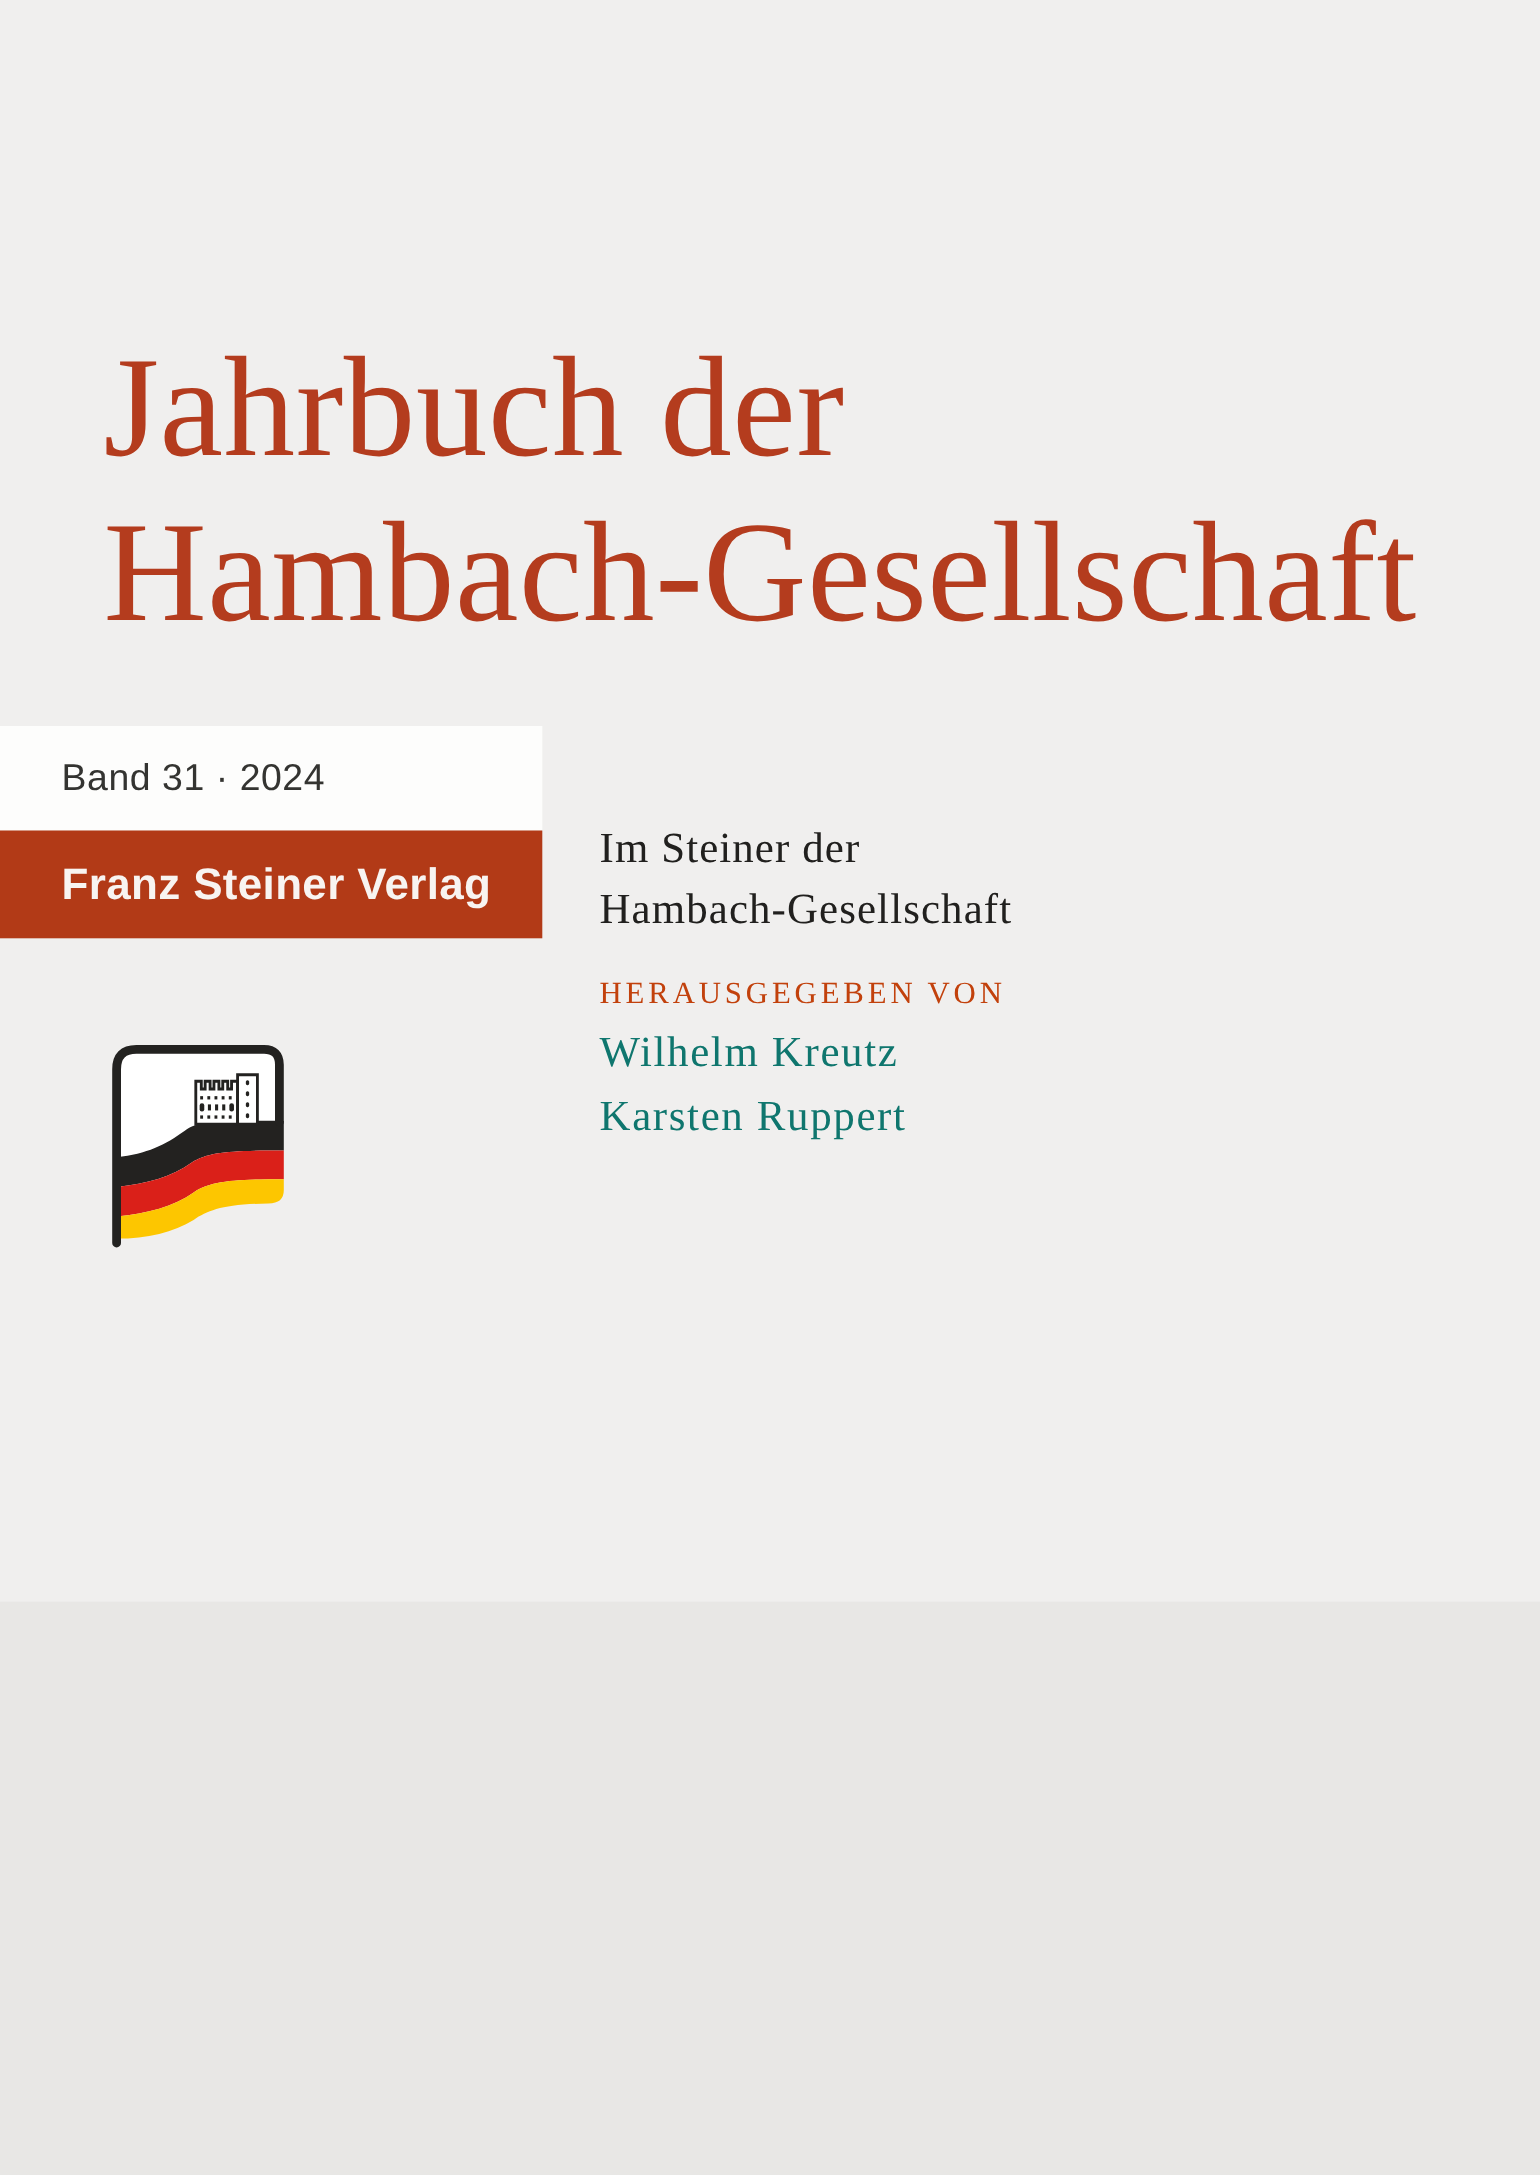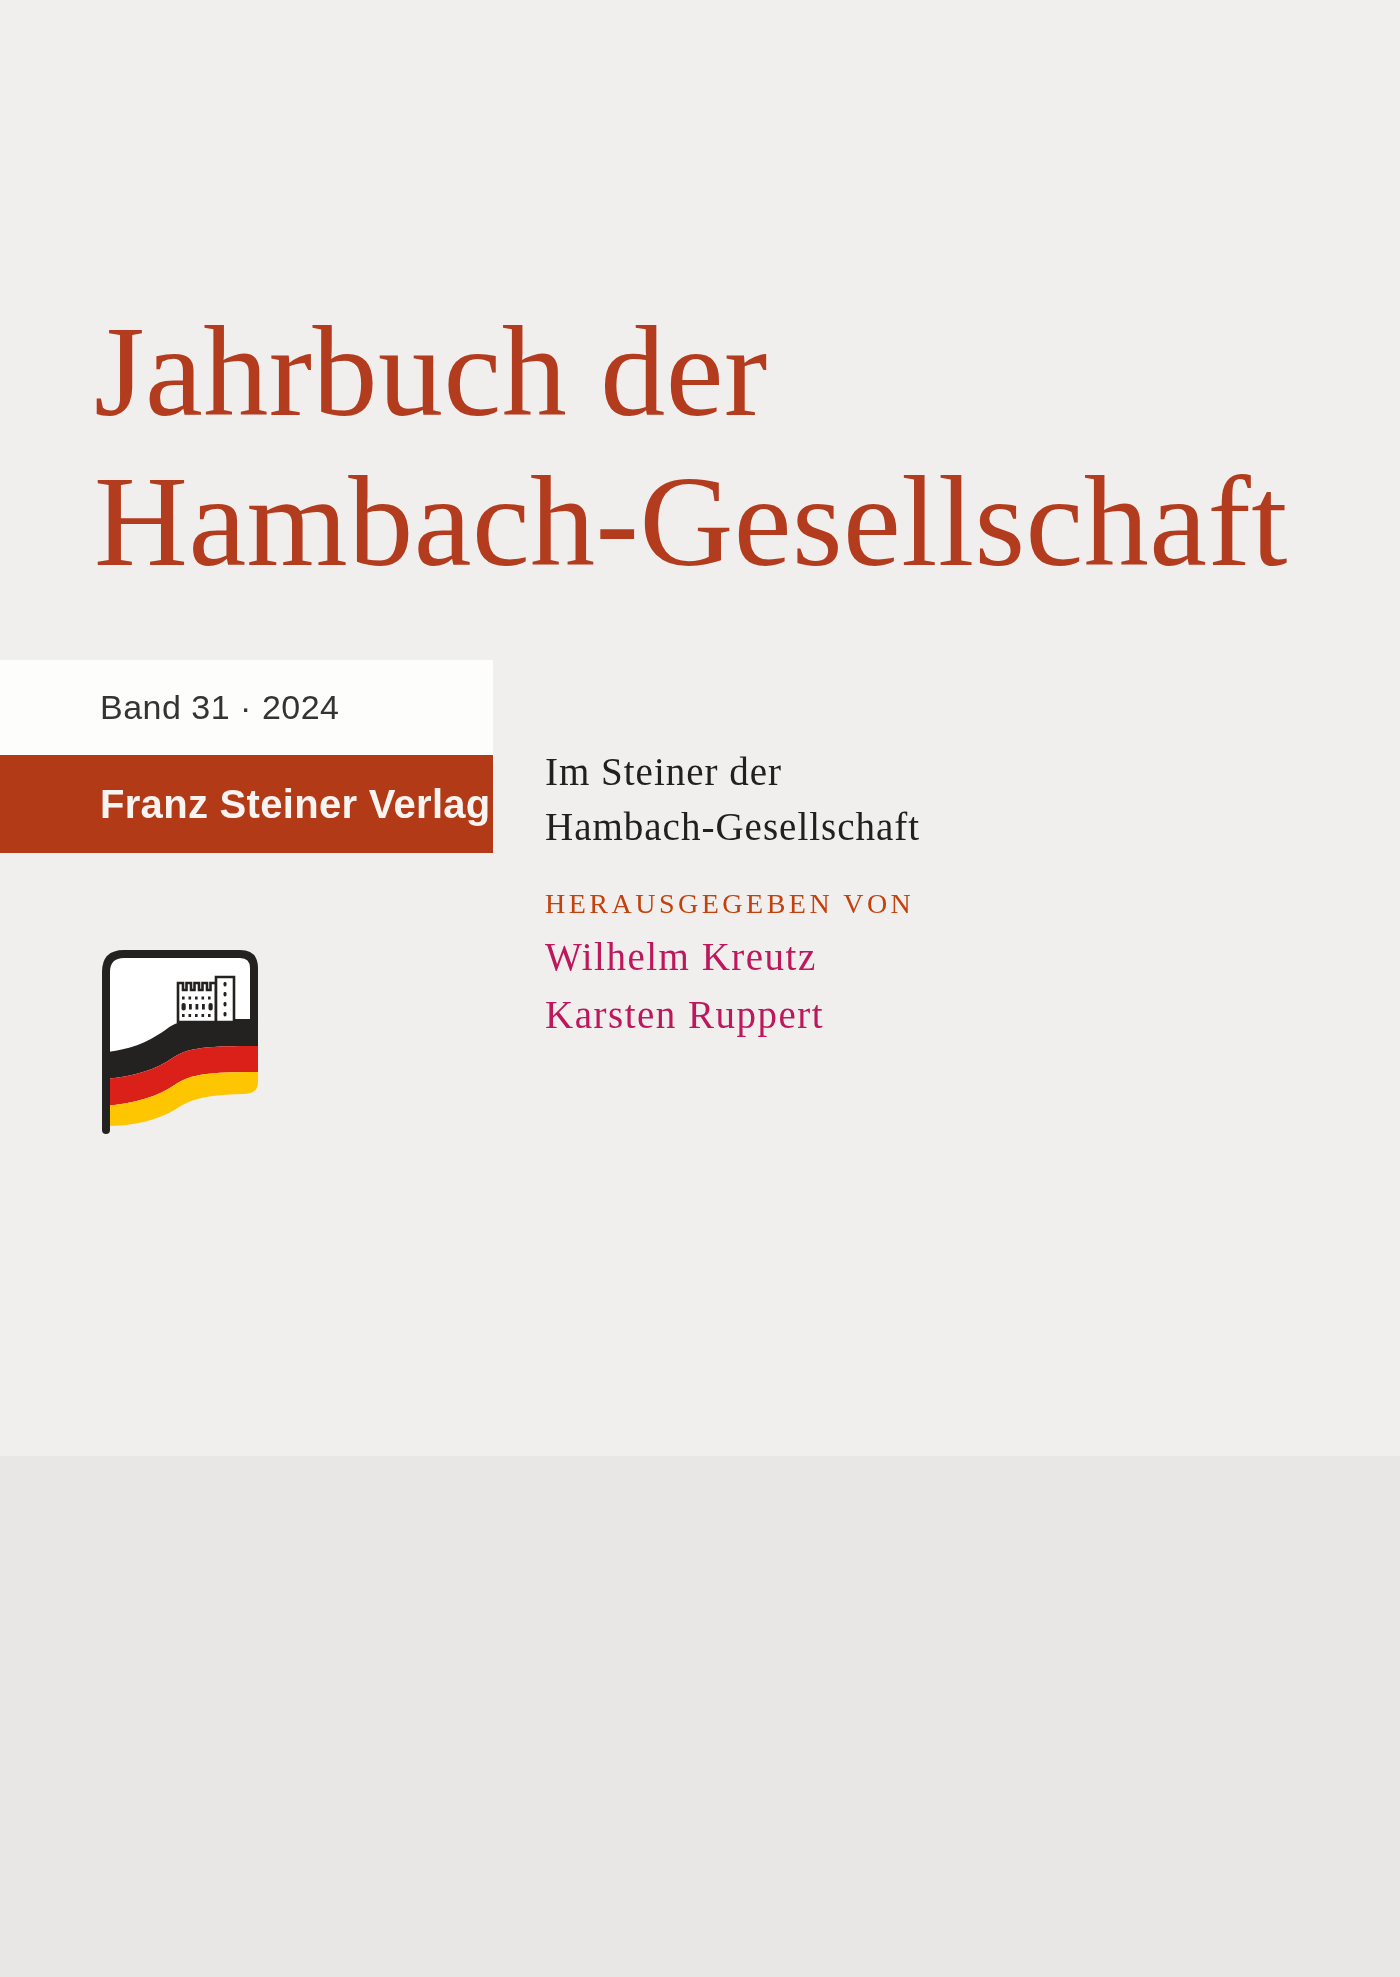--- a/index.html
+++ b/index.html
@@ -25,21 +25,21 @@
     letter-spacing:0.5px;
     color:#b43c1e;
     white-space:nowrap;
   }
   
   .band{
     position:absolute;
     left:0; width:493px;
     display:flex; align-items:center;
     box-sizing:border-box;
-    padding-left:100px;
+    padding-left:56px;
     font-family:"Liberation Sans", sans-serif;
     white-space:nowrap;
   }
   .band-volume{
     top:660px; height:95px;
     background:#fdfdfc;
     color:#343431;
     font-size:34px;
     letter-spacing:0.5px;
   }
@@ -68,21 +68,21 @@
     letter-spacing:3.5px;
     color:#c2410c;
     white-space:nowrap;
   }
   .editors{
     position:absolute;
     left:545px; top:928px;
     font-size:39px;
     line-height:58px;
     letter-spacing:1.5px;
-    color:#be185d;
+    color:#0f766e;
     white-space:nowrap;
   }
   
   .logo{
     position:absolute;
     left:98px; top:946px;
     width:170px; height:200px;
   }
 </style>
 </head>

